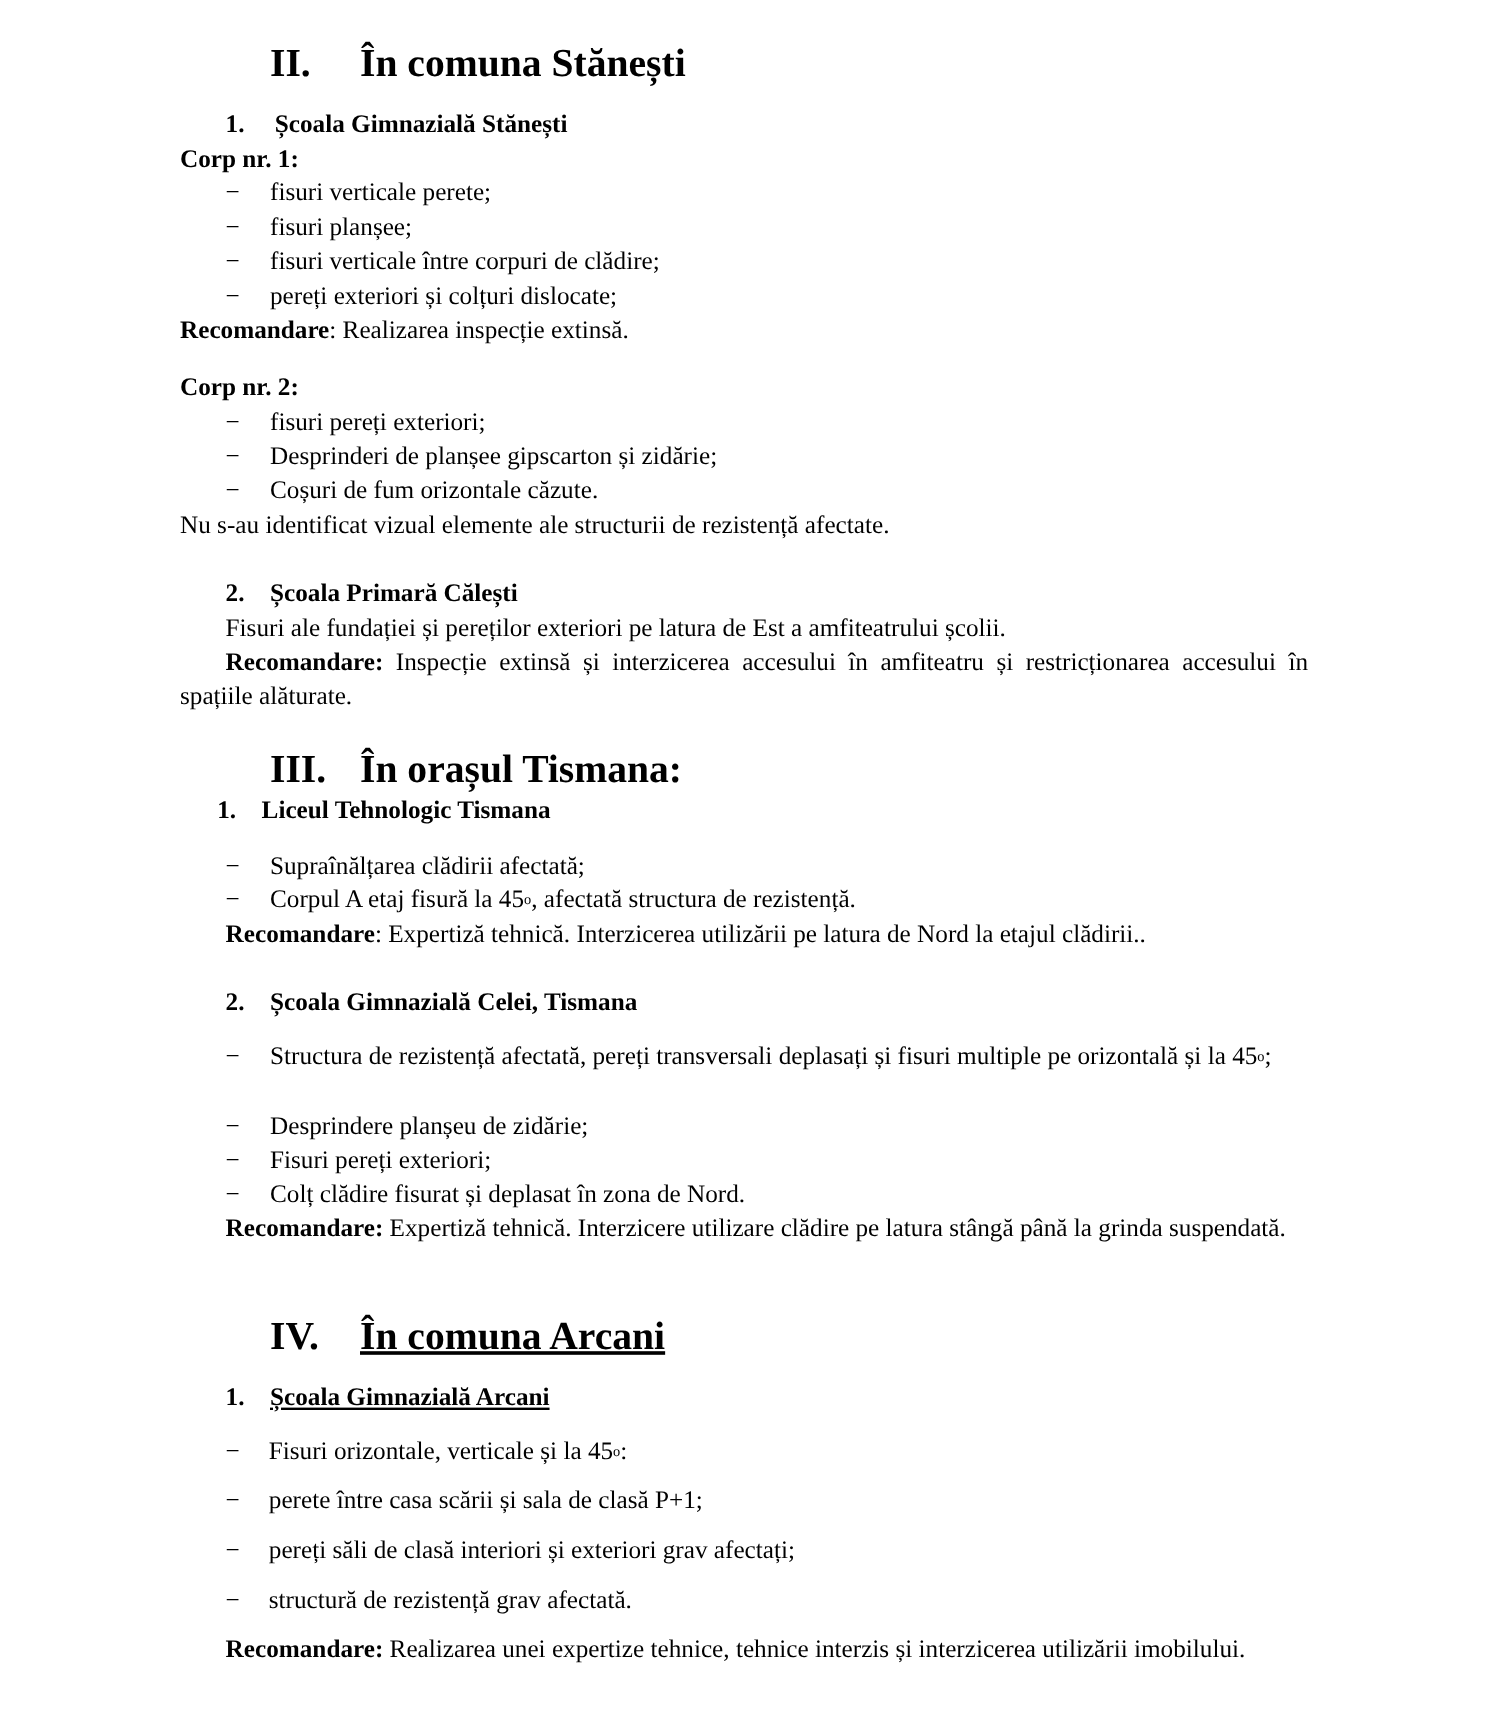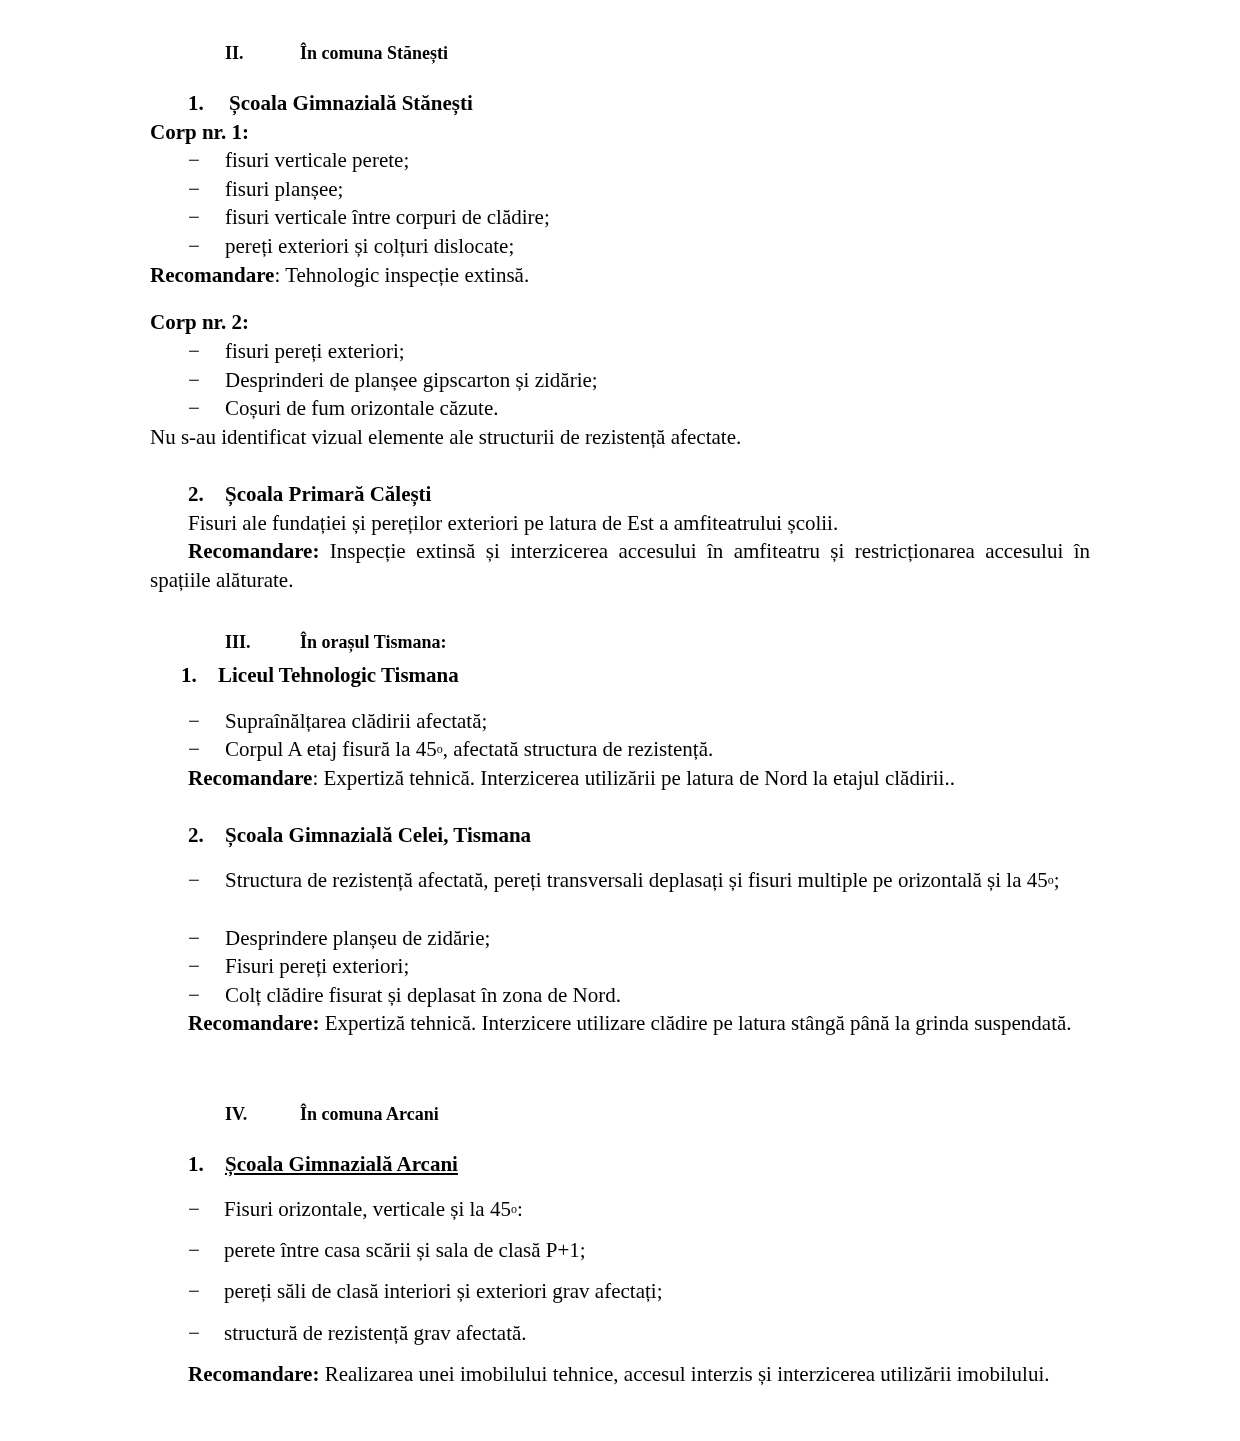--- a/index.html
+++ b/index.html
@@ -2,21 +2,21 @@
 <html><head>
 <meta charset="utf-8">
 <style>
   html, body { margin: 0; padding: 0; background: #ffffff; }
   body {
     width: 1240px; height: 1441px; position: relative; overflow: hidden;
     font-family: "Liberation Serif", "DejaVu Serif", serif;
     color: #000; font-size: 21px;
   }
   .abs { position: absolute; white-space: nowrap; line-height: 28px; }
-  .h1 { font-weight: bold; font-size: 18px; line-height: 34px; }
+  .h1 { font-weight: bold; font-size: 33px; line-height: 34px; }
   .h1 .num { display: inline-block; width: 75px; }
   .h2 { font-weight: bold; }
   .h2 .num { display: inline-block; width: 37px; }
   .b { font-weight: bold; }
   .dash { position: absolute; left: 188px; }
   .bul { position: absolute; left: 225px; }
   .just { position: absolute; left: 150px; width: 940px; white-space: normal; text-align: justify; line-height: 28.5px; }
   .just.indent { text-indent: 38px; }
   .sup { font-size: 12px; vertical-align: 3px; }
 </style>
@@ -46,21 +46,21 @@
     <span class="dash">−</span>
     <span class="bul">fisuri verticale între corpuri de clădire;</span>
   </div>
   <div class="abs" style="top:232px; left:0; width:1240px;">
     <span class="dash">−</span>
     <span class="bul">pereți exteriori și colțuri dislocate;</span>
   </div>
 </div>
 
 <div class="abs" style="left:150px; top:261px;">
-  <span class="b">Recomandare</span><span>: Tehnologic inspecție extinsă.</span>
+  <span class="b">Recomandare</span><span>: Realizarea inspecție extinsă.</span>
 </div>
 
 <div class="abs b" style="left:150px; top:308px;">Corp nr. 2:</div>
 
 <div>
   <div class="abs" style="top:337px; left:0; width:1240px;">
     <span class="dash">−</span>
     <span class="bul">fisuri pereți exteriori;</span>
   </div>
   <div class="abs" style="top:366px; left:0; width:1240px;">
@@ -128,21 +128,21 @@
   <div class="abs" style="top:981px; left:0; width:1240px;">
     <span class="dash">−</span>
     <span class="bul">Colț clădire fisurat și deplasat în zona de Nord.</span>
   </div>
 </div>
 
 <div class="just indent" style="top:1009px;">
   <span class="b">Recomandare:</span><span> Expertiză tehnică. Interzicere utilizare clădire pe latura stângă până la grinda suspendată.</span>
 </div>
 
-<div class="abs h1" style="left:225px; top:1097px;">
+<div class="abs h1" style="left:225px; top:1097px;text-decoration:underline;">
   <span class="num">IV.</span><span>În comuna Arcani</span>
 </div>
 
 <div class="abs h2" style="left:188px; top:1150px;text-decoration:underline;">
   <span class="num">1.</span><span>Școala Gimnazială Arcani</span>
 </div>
 
 <div>
   <div class="abs" style="top:1195px; left:0; width:1240px;">
     <span class="dash">−</span>
@@ -156,14 +156,14 @@
     <span class="dash">−</span>
     <span class="bul" style="left:224px">pereți săli de clasă interiori și exteriori grav afectați;</span>
   </div>
   <div class="abs" style="top:1319px; left:0; width:1240px;">
     <span class="dash">−</span>
     <span class="bul" style="left:224px">structură de rezistență grav afectată.</span>
   </div>
 </div>
 
 <div class="just indent" style="top:1360px;">
-  <span class="b">Recomandare:</span><span> Realizarea unei imobilului tehnice, accesul interzis și interzicerea utilizării imobilului.</span>
+  <span class="b">Recomandare:</span><span> Realizarea unei expertize tehnice, tehnice interzis și interzicerea utilizării imobilului.</span>
 </div>
 
 </body></html>

